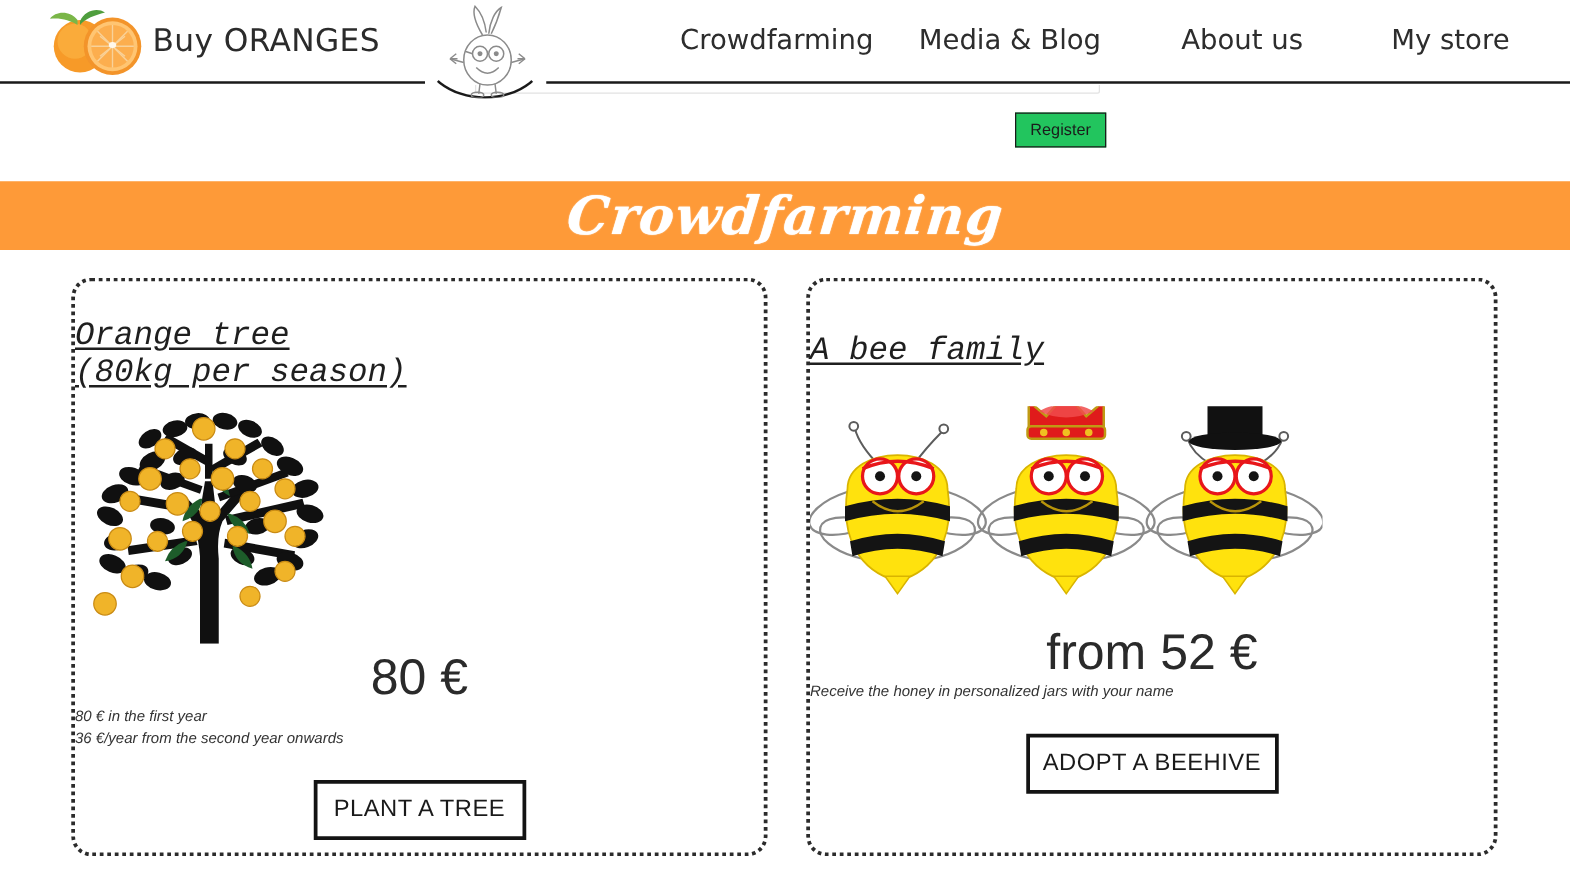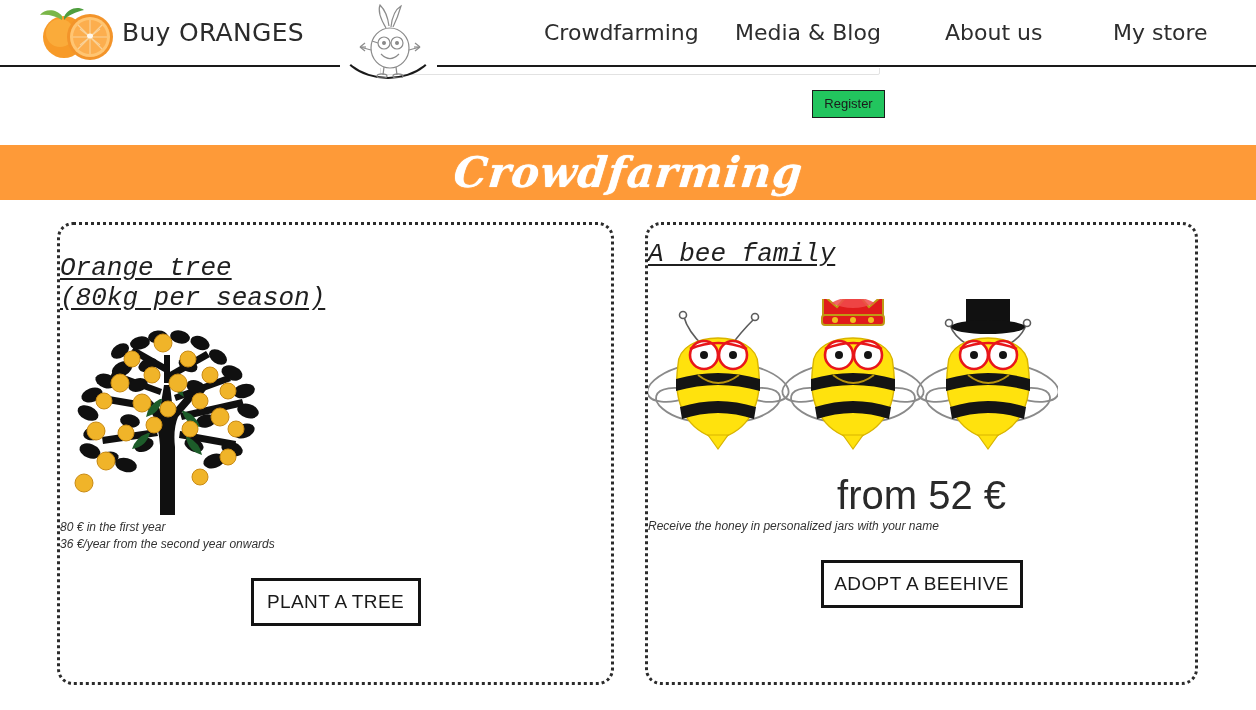--- a/index.html
+++ b/index.html
@@ -122,21 +122,21 @@
   #card-tree { left: 57px; width: 557px; }
   #card-bee  { left: 645px; width: 553px; }
 
   .card-title {
     text-align: left; font-size: 26px; font-style: italic;
     color: #1f1f1f; font-family: Liberation Mono, monospace;
     line-height: 30px; margin: 0;
   }
   .card-title span { text-decoration: underline; text-underline-offset: 3px; }
   #tree-title { margin-top: 28px; }
-  #bee-title  { margin-top: 14px; }
+  #bee-title  { margin-top: 40px; }
 
   .price {
     text-align: center; font-size: 40px; color: #2a2a2a;
     font-family: "Liberation Sans", sans-serif; font-weight: 300;
   }
   .price-note {
     text-align: left; font-size: 12px; font-style: italic;
     color: #333; line-height: 17px;
   }
 
@@ -309,20 +309,21 @@
           <circle cx="130" cy="104" r="8"></circle>
             <circle cx="46" cy="136" r="9"></circle>
           <circle cx="168" cy="132" r="8"></circle>
             <circle cx="24" cy="158" r="9"></circle>
           <circle cx="140" cy="152" r="8"></circle>
             <circle cx="94" cy="100" r="8"></circle>
         </g>
       </svg>
     </div>
 
+    <div class="price">80 €</div>
     <div class="price-note">
       <span>80 € in the first year</span><br>
       <span>36 €/year from the second year onwards</span>
     </div>
 
     <button class="cta" id="cta-tree">PLANT A TREE</button>
   </div>
 
   <div class="card" id="card-bee">
     <div class="card-title" id="bee-title">

